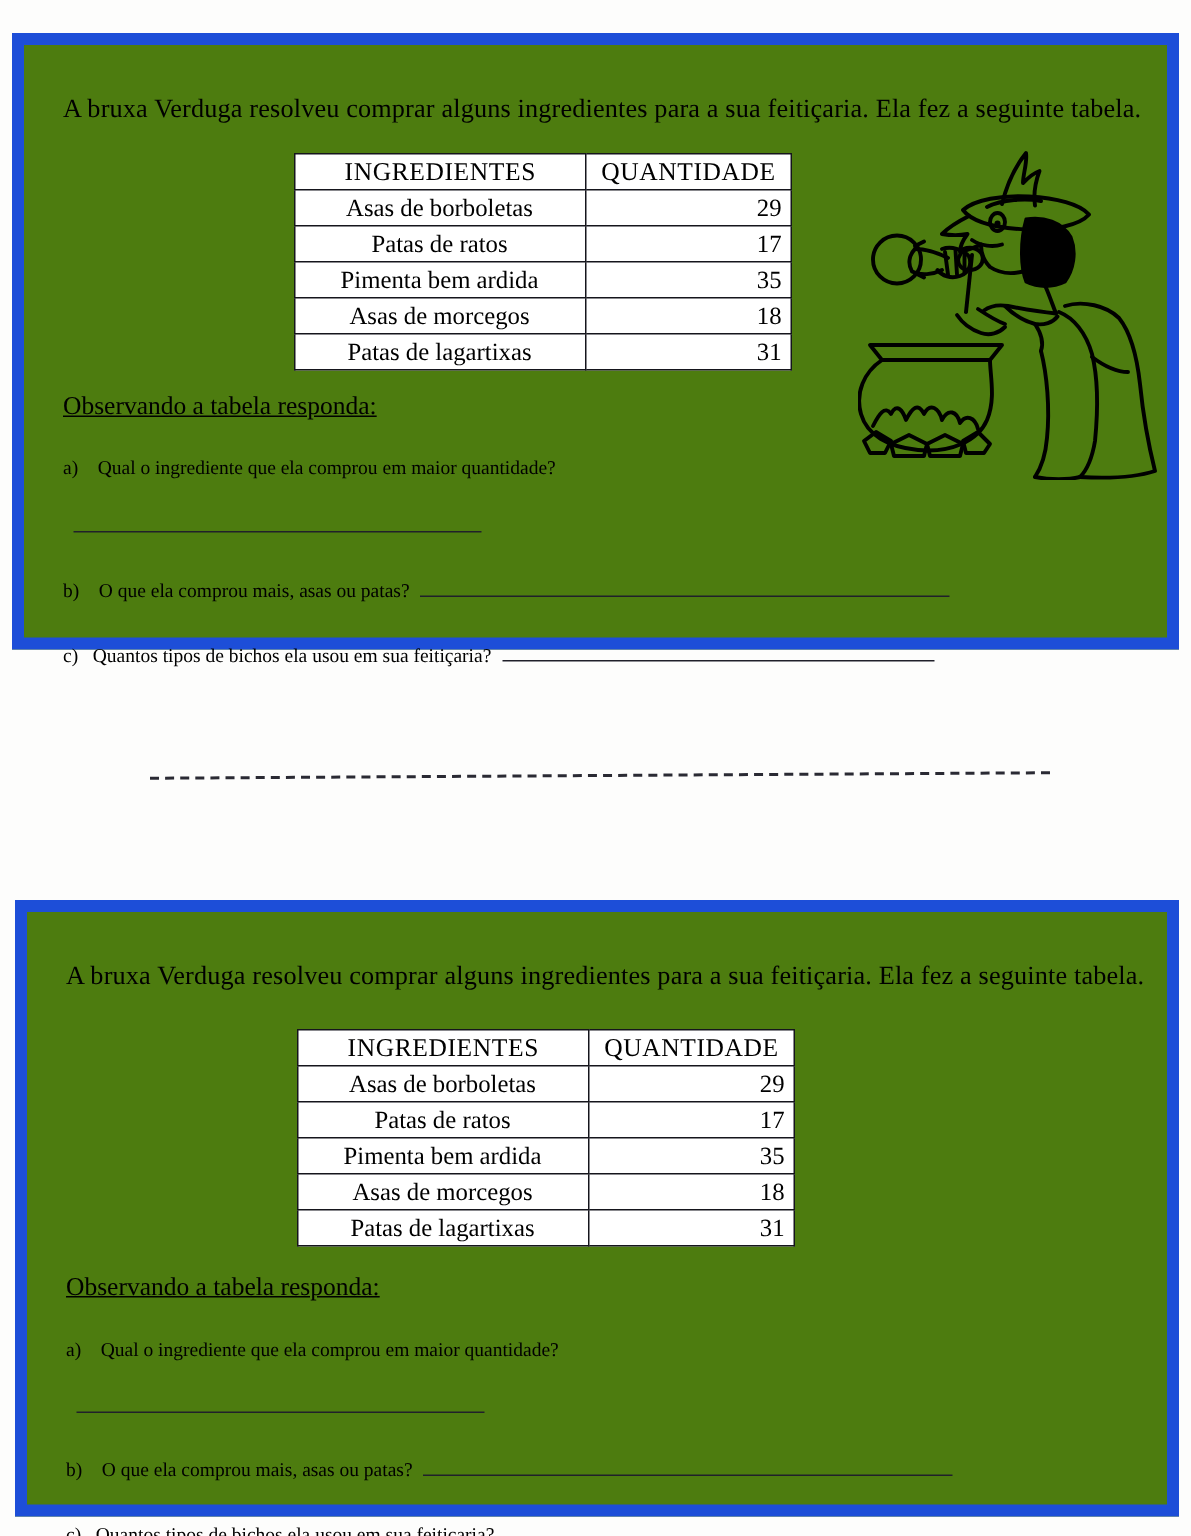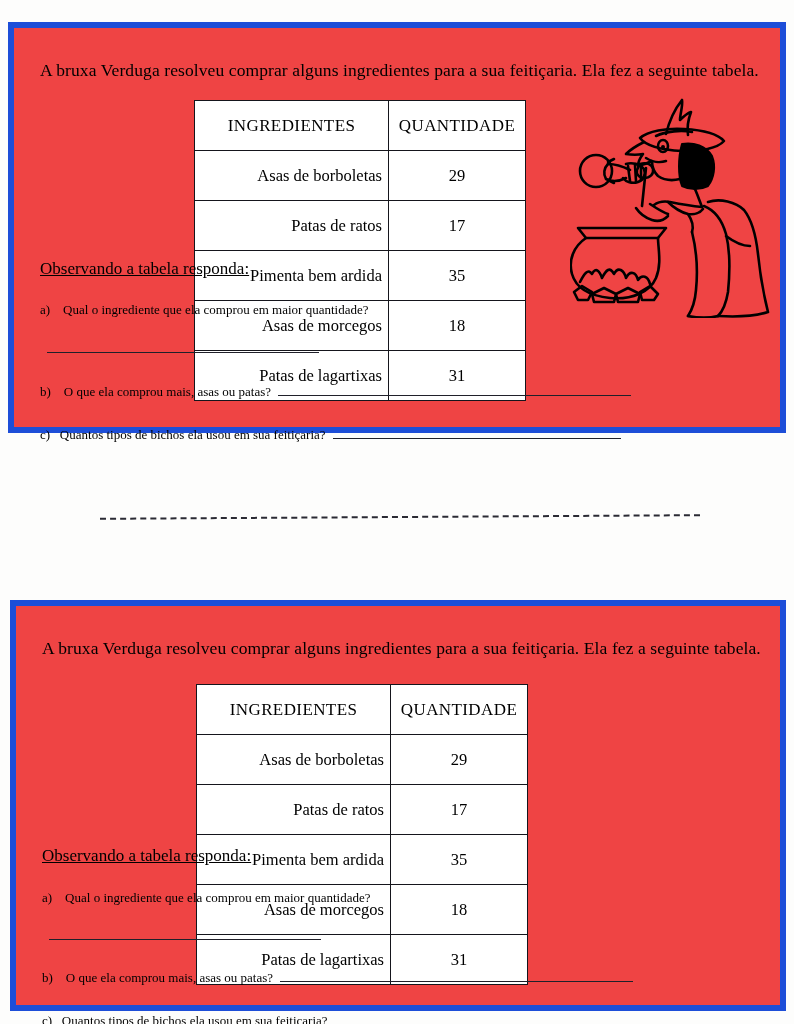--- a/index.html
+++ b/index.html
@@ -19,22 +19,22 @@
 
   .page {
     position: absolute;
     inset: 0;
     background: #fdfdfc;
   }
 
   
   .worksheet {
     position: absolute;
-    border: 6px solid #1d4ed8;
-    background: #ef4444;
+    border: 8px solid #1d4ed8;
+    background: #4d7c0f;
     box-sizing: border-box;
   }
   #worksheet-1 {
     left: 8px;
     top: 22px;
     width: 778px;
     height: 411px;
   }
   #worksheet-2 {
     left: 10px;
@@ -69,38 +69,38 @@
   #tablewrap-2 { left: 180px; top: 78px; }
 
   table.ingredients {
     border-collapse: collapse;
     font-size: 16.5px;
     background: #ffffff;
   }
   table.ingredients th,
   table.ingredients td {
     border: 1px solid #15151c;
-    padding: 13px 6px;
+    padding: 0 6px;
     height: 23px;
     line-height: 23px;
     font-weight: normal;
     white-space: nowrap;
   }
   table.ingredients th {
     text-align: center;
     letter-spacing: 0.4px;
     font-size: 17px;
   }
   table.ingredients td.name {
-    text-align: right;
+    text-align: center;
     width: 182px;
     padding-left: 5px;
   }
   table.ingredients td.qty {
-    text-align: center;
+    text-align: right;
     width: 124px;
   }
 
   
   .prompt {
     position: absolute;
     left: 26px;
     font-size: 17px;
     text-decoration: underline;
   }

